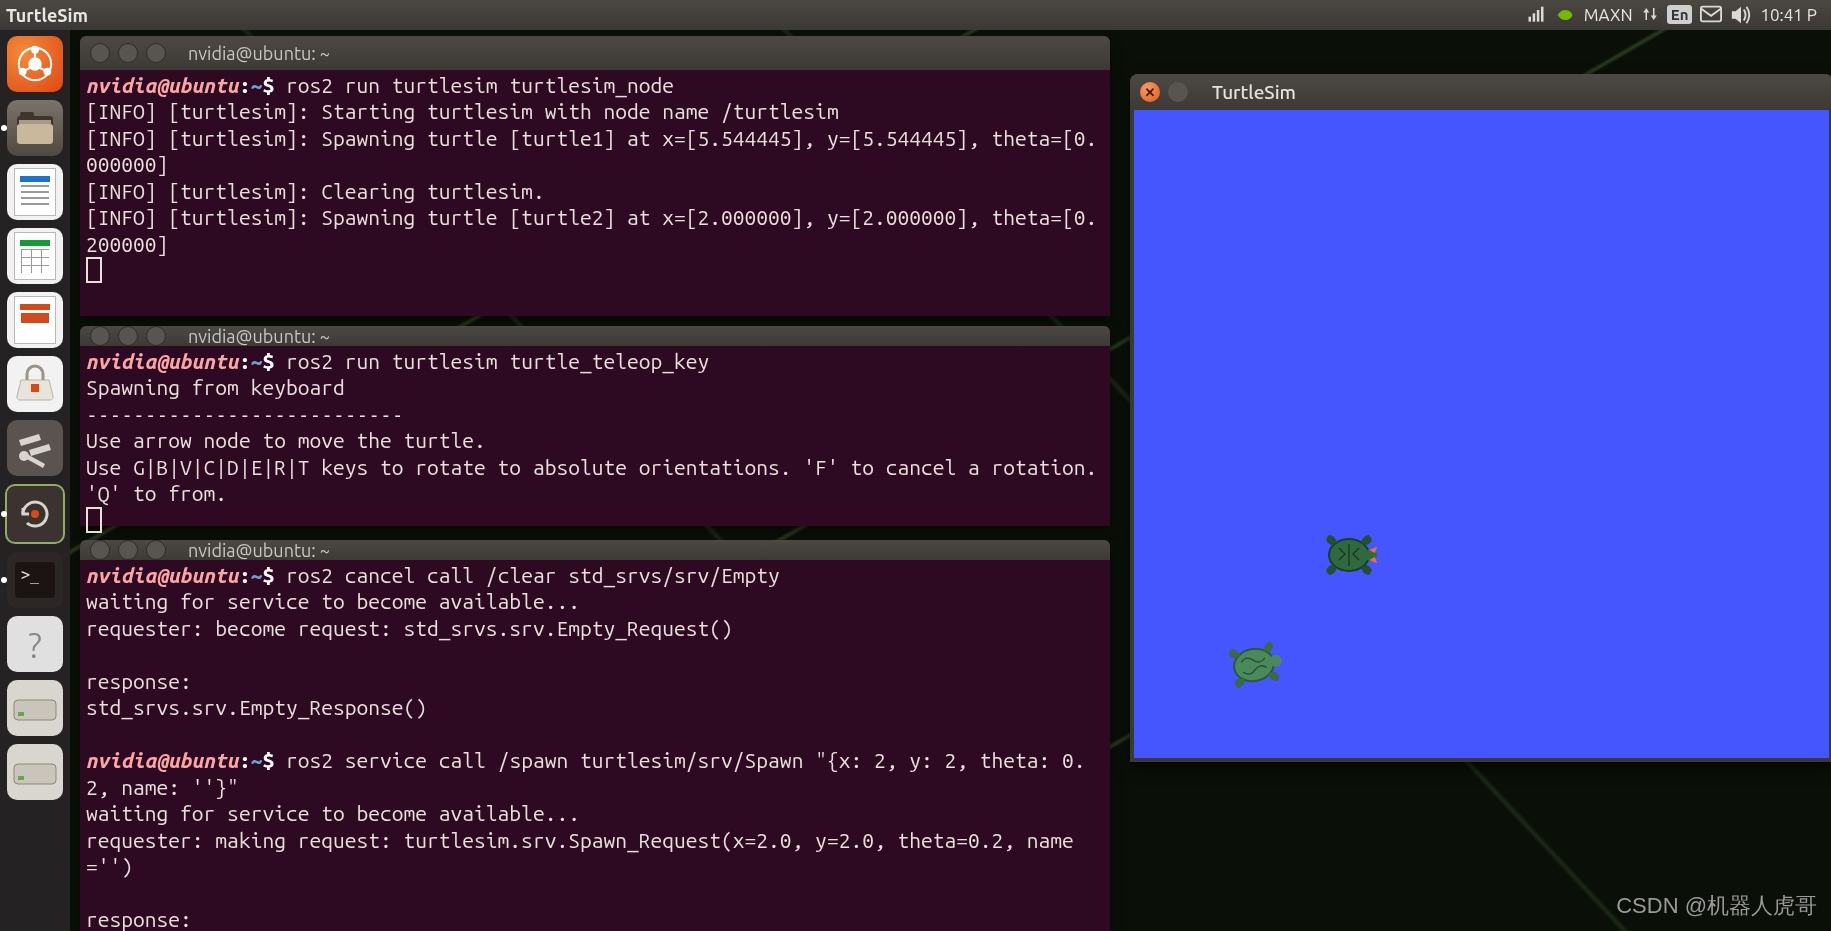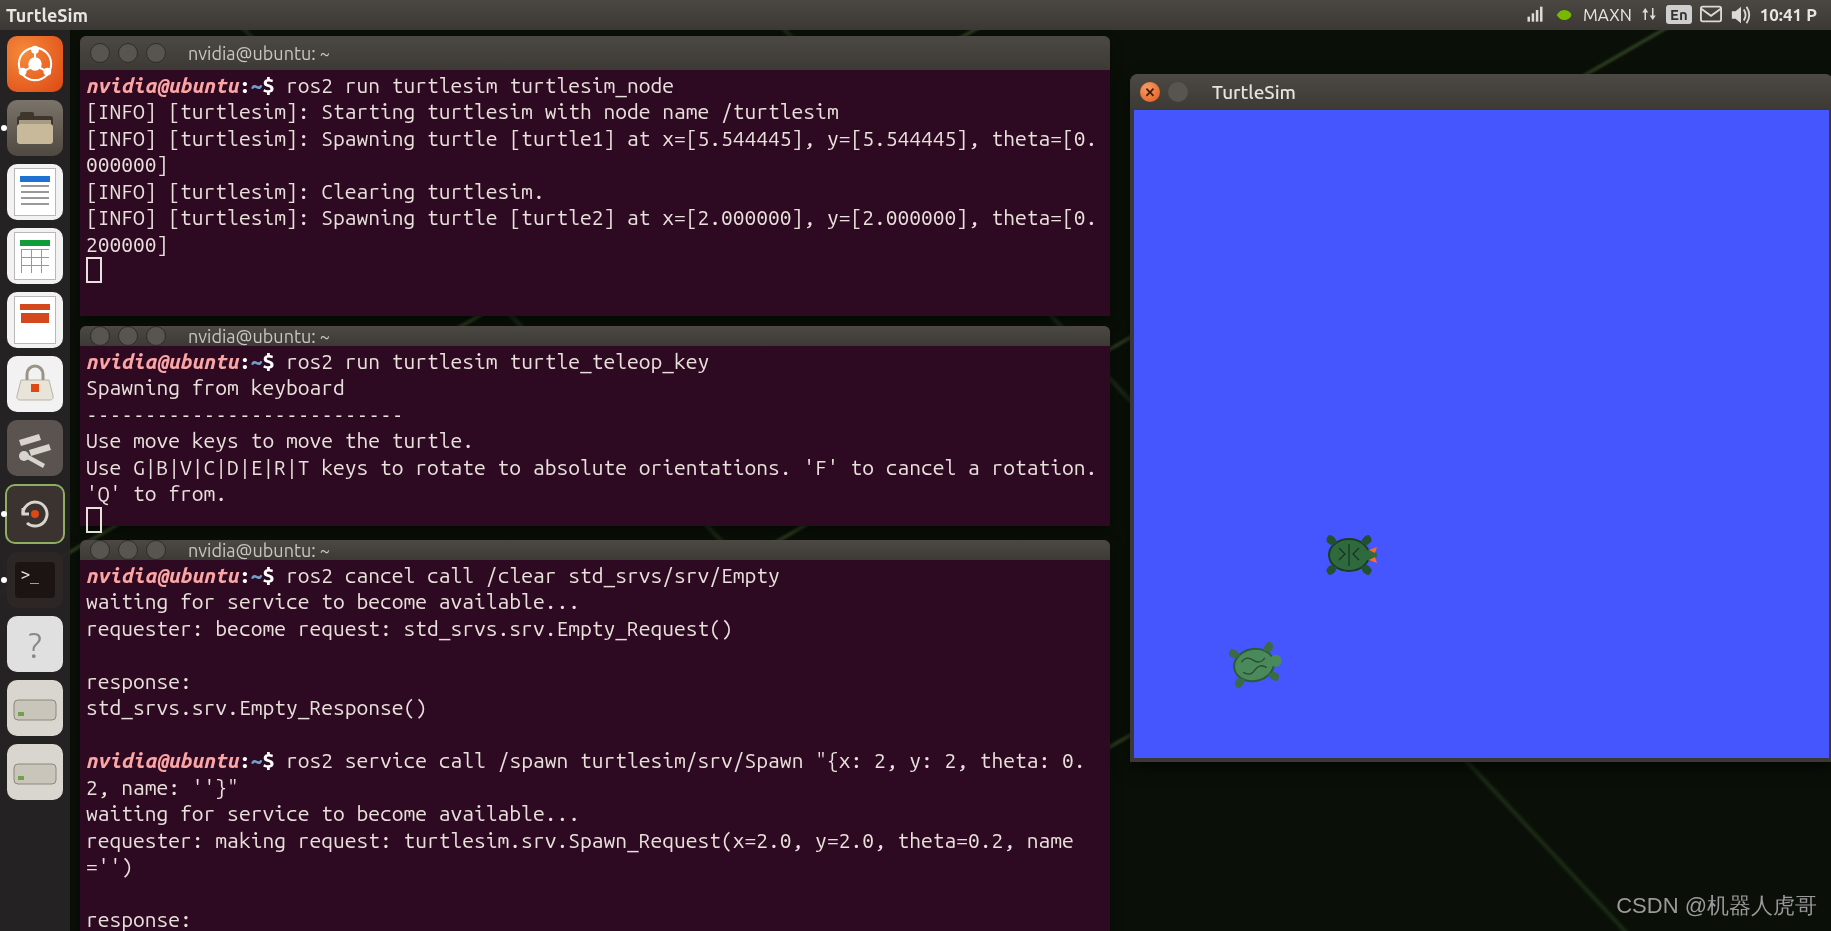--- a/index.html
+++ b/index.html
@@ -46,21 +46,21 @@
     display: flex;
     align-items: flex-start;
     gap: 8px;
     padding-right: 14px;
     font-size: 17px;
   }
   .topbar .tray .glyph {
     display: inline-flex;
     align-items: center;
   }
-  .topbar .tray .time { font-weight: 700; }
+  .topbar .tray .time { font-weight: 400; }
   .en-badge {
     background: #cfcfcf;
     color: #333;
     padding: 1px 4px;
     border-radius: 3px;
     font-weight: 600;
     font-size: 15px;
   }
 
   
@@ -384,21 +384,21 @@
   <div class="term-titlebar">
     <span class="tbtn"></span>
     <span class="tbtn"></span>
     <span class="tbtn"></span>
     <span style="width:6px"></span>
     <span>nvidia@ubuntu: ~</span>
   </div>
   <div class="term-body"><span class="prompt-user">nvidia@ubuntu</span><span class="prompt-colon">:</span><span class="prompt-path">~</span><span class="prompt-colon">$ </span><span>ros2 run turtlesim turtle_teleop_key</span>
 <span>Spawning from keyboard</span>
 <span>---------------------------</span>
-<span>Use move keys to move the turtle.</span>
+<span>Use arrow node to move the turtle.</span>
 <span>Use G|B|V|C|D|E|R|T keys to rotate to absolute orientations. 'F' to cancel a rotation.</span>
 <span>'Q' to from.</span>
 <span class="cursor"></span></div>
 </div>
 
 <div class="terminal" id="terminal3">
   <div class="term-titlebar">
     <span class="tbtn"></span>
     <span class="tbtn"></span>
     <span class="tbtn"></span>

